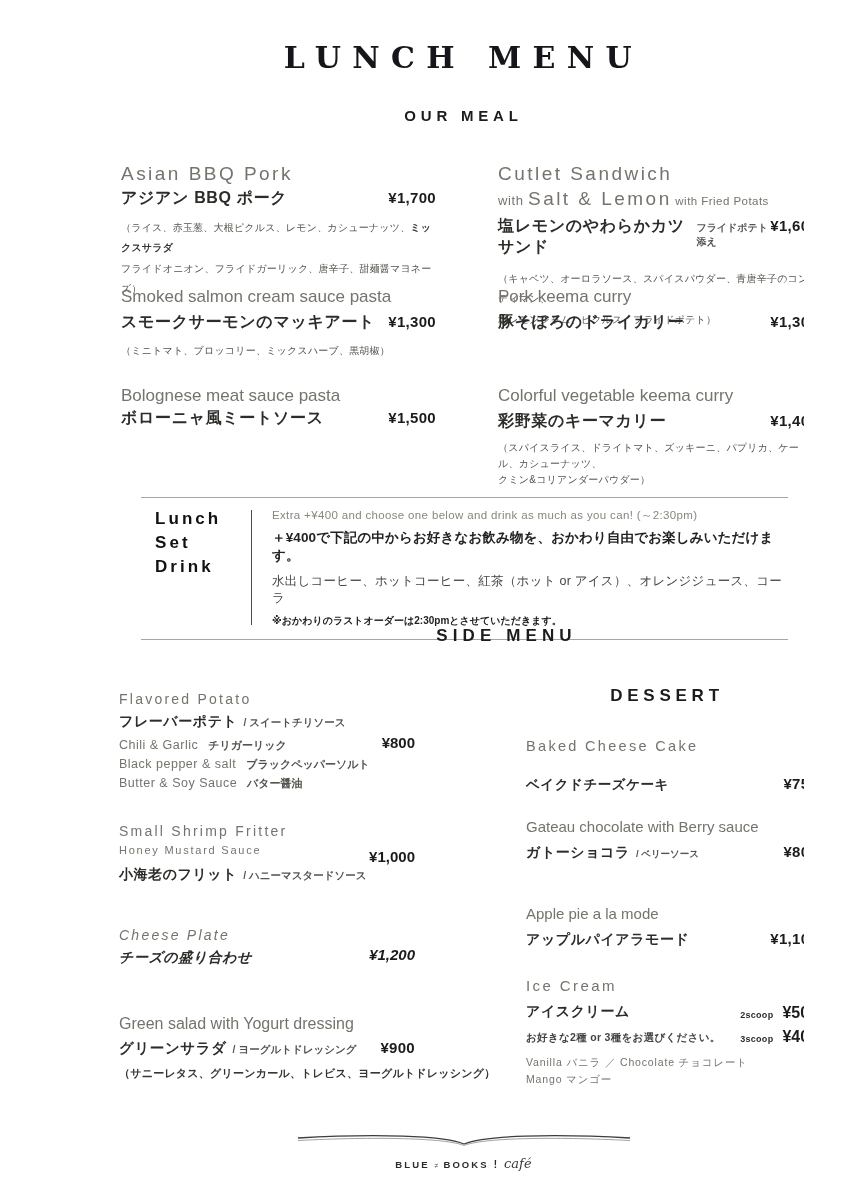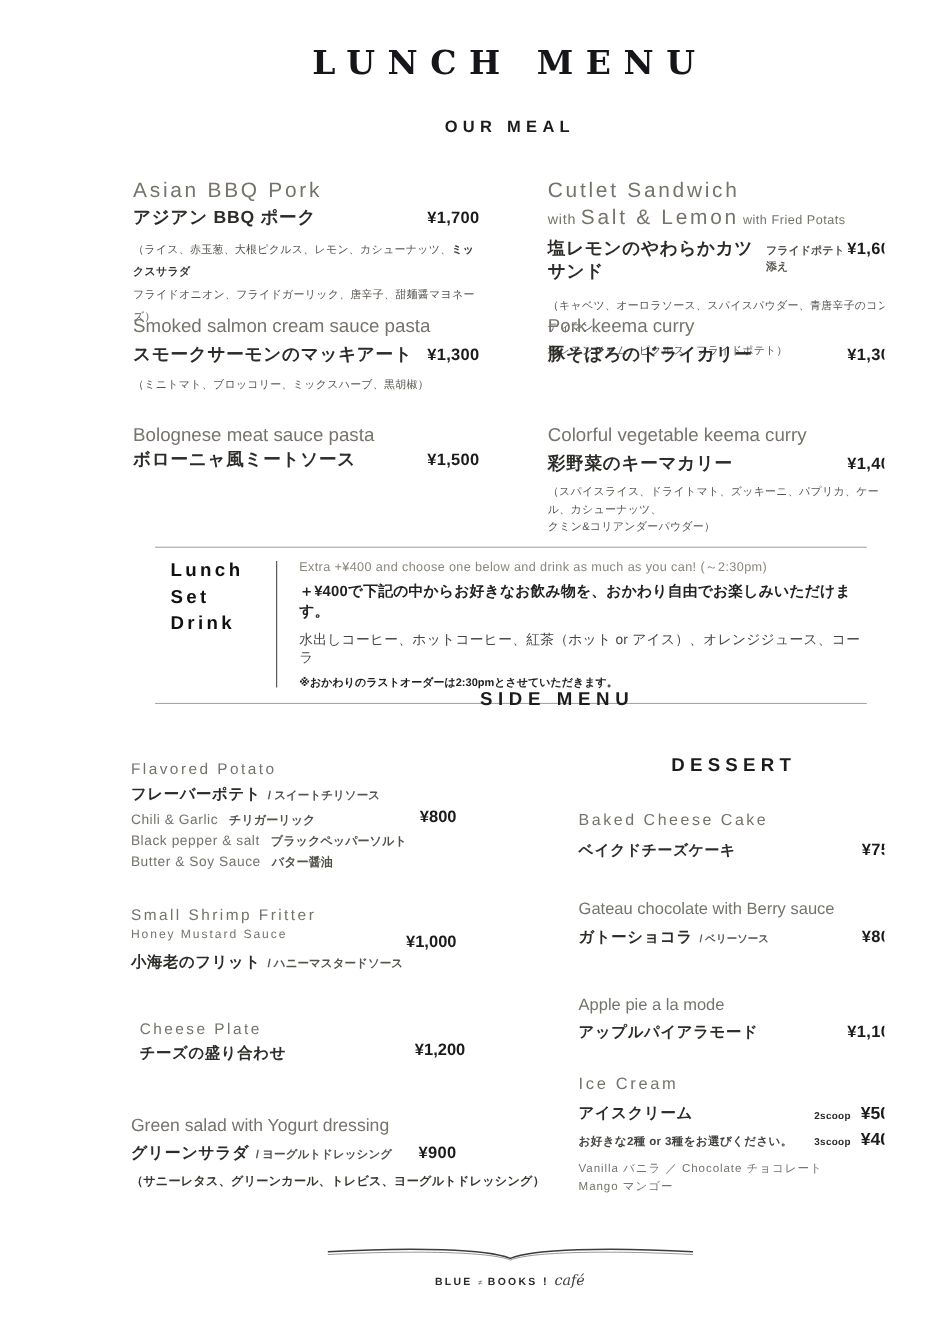--- a/index.html
+++ b/index.html
@@ -43,21 +43,21 @@
   .lunch-l4{font-size:10px;font-weight:700;color:#222;margin-top:7px;}
   
   .side-block{position:absolute;}
   .spaced-sm{font-size:14px;letter-spacing:.16em;color:#76736c;line-height:1.3;}
   .side-jp{font-weight:700;font-size:14px;color:#2e2c29;letter-spacing:.04em;}
   .side-suffix{font-size:10.5px;color:#56534e;margin-left:6px;font-weight:700;}
   .variant-row{display:flex;align-items:baseline;margin-top:4px;}
   .variant-en{font-size:12.5px;color:#76736c;letter-spacing:.04em;}
   .variant-jp{font-size:11px;color:#55524c;margin-left:10px;font-weight:700;}
   .price-abs{position:absolute;right:0;font-weight:700;font-size:15px;color:#1b1b1d;}
-  .dessert-jp-row{display:flex;align-items:baseline;margin-top:8px;}
+  .dessert-jp-row{display:flex;align-items:baseline;margin-top:19px;}
   
   #scoop-block{position:absolute;right:0;top:22px;text-align:right;}
   .scoop-row{display:flex;align-items:baseline;justify-content:flex-end;margin-top:6px;}
   .scoop-label{font-size:9px;font-weight:700;color:#2c2c2c;margin-right:9px;letter-spacing:.03em;}
   .scoop-price{font-weight:700;font-size:16px;color:#1b1b1d;}
   .ice-note{margin-top:10px;font-size:10.5px;color:#454340;font-weight:700;letter-spacing:.03em;}
   .ice-flavors{margin-top:9px;font-size:10.5px;color:#76736c;letter-spacing:.08em;line-height:1.7;}
   
   #footer{top:1132px;left:0;width:845px;text-align:center;}
   #logo-row{margin-top:4px;display:flex;justify-content:center;align-items:baseline;gap:5px;}
@@ -172,21 +172,21 @@
   <div class="side-block" style="top:822px;left:78px;width:296px;">
     <div class="spaced-sm">Small Shrimp Fritter</div>
     <div class="spaced-sm" style="font-size:11px;margin-top:3px;">Honey Mustard Sauce</div>
     <div class="jp-row" style="margin-top:9px;">
       <span class="side-jp">小海老のフリット</span>
       <span class="side-suffix">/  ハニーマスタードソース</span>
     </div>
     <span class="price-abs" style="top:26px;">¥1,000</span>
   </div>
 
-  <div class="side-block" style="top:926px;left:86px;width:296px;">
+  <div class="side-block" style="top:926px;left:78px;width:296px;font-style:italic;">
     <div class="spaced-sm">Cheese Plate</div>
     <div class="jp-row tight">
       <span class="side-jp">チーズの盛り合わせ</span>
     </div>
     <span class="price-abs" style="top:20px;">¥1,200</span>
   </div>
 
   <div class="side-block" style="top:1014px;left:78px;width:392px;">
     <div class="name-en plain" style="font-size:16px;">Green salad with Yogurt dressing</div>
     <div class="jp-row tight" style="width:296px;">

